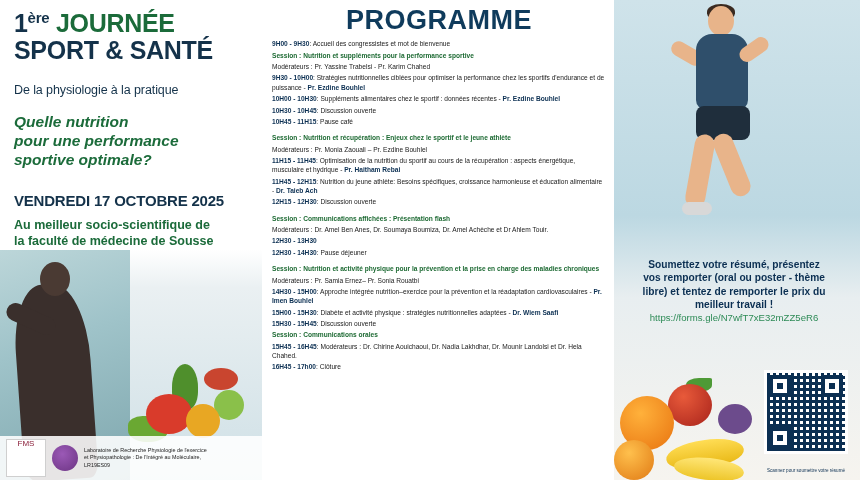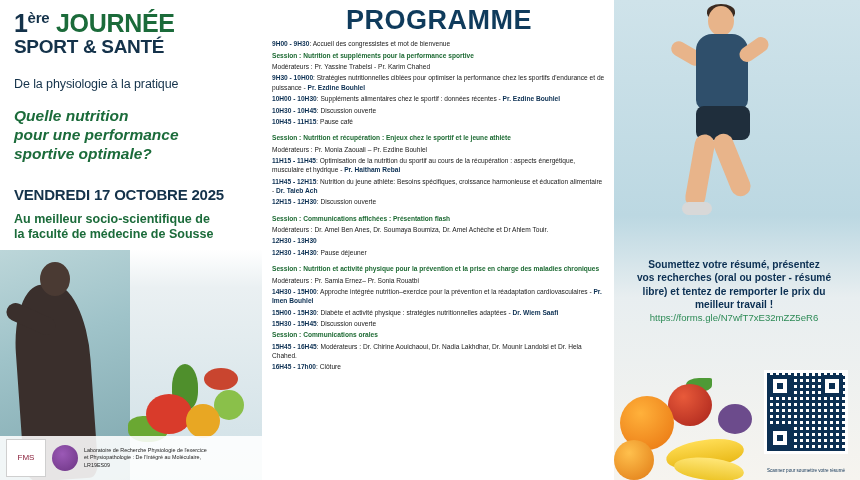--- a/index.html
+++ b/index.html
@@ -26,21 +26,21 @@
     flex: 0 0 262px;
   }
   .left-text { position: relative; padding: 10px 12px 0 14px; z-index: 4; }
   .title-1 {
     font-size: 25px; font-weight: bold; color: #14324a; line-height: 1.04;
     letter-spacing: -0.3px;
   }
   .title-1 .sup { font-size: 15px; vertical-align: super; }
   .title-1 .jour { color: #1b6b3a; }
   .title-2 {
-    font-size: 19px; font-weight: bold; color: #14324a; line-height: 1.04;
+    font-size: 25px; font-weight: bold; color: #14324a; line-height: 1.04;
     margin-top: 1px; letter-spacing: -0.3px;
   }
   .subtitle {
     font-size: 12.5px; font-weight: normal; color: #14324a;
     margin-top: 20px; letter-spacing: -0.1px;
   }
   .question {
     font-size: 15.5px; font-weight: bold; font-style: italic; color: #1b6b3a;
     line-height: 1.22; margin-top: 16px;
   }
@@ -85,21 +85,21 @@
   .veg .v6 { width: 34px; height: 22px; background: #c9452f; left: 76px; bottom: 54px; border-radius: 50%; }
 
   .logos {
     position: absolute; left: 0; bottom: 0; width: 262px; height: 44px;
     background: rgba(255,255,255,0.88);
     display: flex; align-items: center; gap: 6px; padding: 2px 6px;
     z-index: 5;
   }
   .logo-box {
     width: 40px; height: 38px; border: 1px solid #cfcfcf; background: #fff;
-    display: flex; align-items: center; justify-content: center;
+    display: flex; justify-content: center;
     font-size: 8px; color: #8a1f3a; text-align: center; line-height: 1;
   }
   .logo-circle {
     width: 26px; height: 26px; border-radius: 50%;
     background: radial-gradient(circle at 40% 35%, #9b59b6, #6c3483);
   }
   .logo-text {
     font-size: 5.4px; color: #222; line-height: 1.3; max-width: 128px;
   }
 
@@ -290,21 +290,21 @@
       <div class="armR"></div>
       <div class="shorts"></div>
       <div class="legL"></div>
       <div class="legR"></div>
       <div class="shoe"></div>
     </div>
 
     <div class="right-text">
       <div class="submit-txt">
         <div>Soumettez votre résumé, présentez</div>
-        <div>vos recherches (oral ou poster - résumé</div>
+        <div>vos remporter (oral ou poster - thème</div>
         <div>libre) et tentez de remporter le prix du</div>
         <div>meilleur travail !</div>
       </div>
       <a class="form-link" href="#">https://forms.gle/N7wfT7xE32mZZ5eR6</a>
     </div>
 
     <div class="fruits">
       <div class="f f-leaf"></div>
       <div class="f f-apple"></div>
       <div class="f f-grape"></div>

